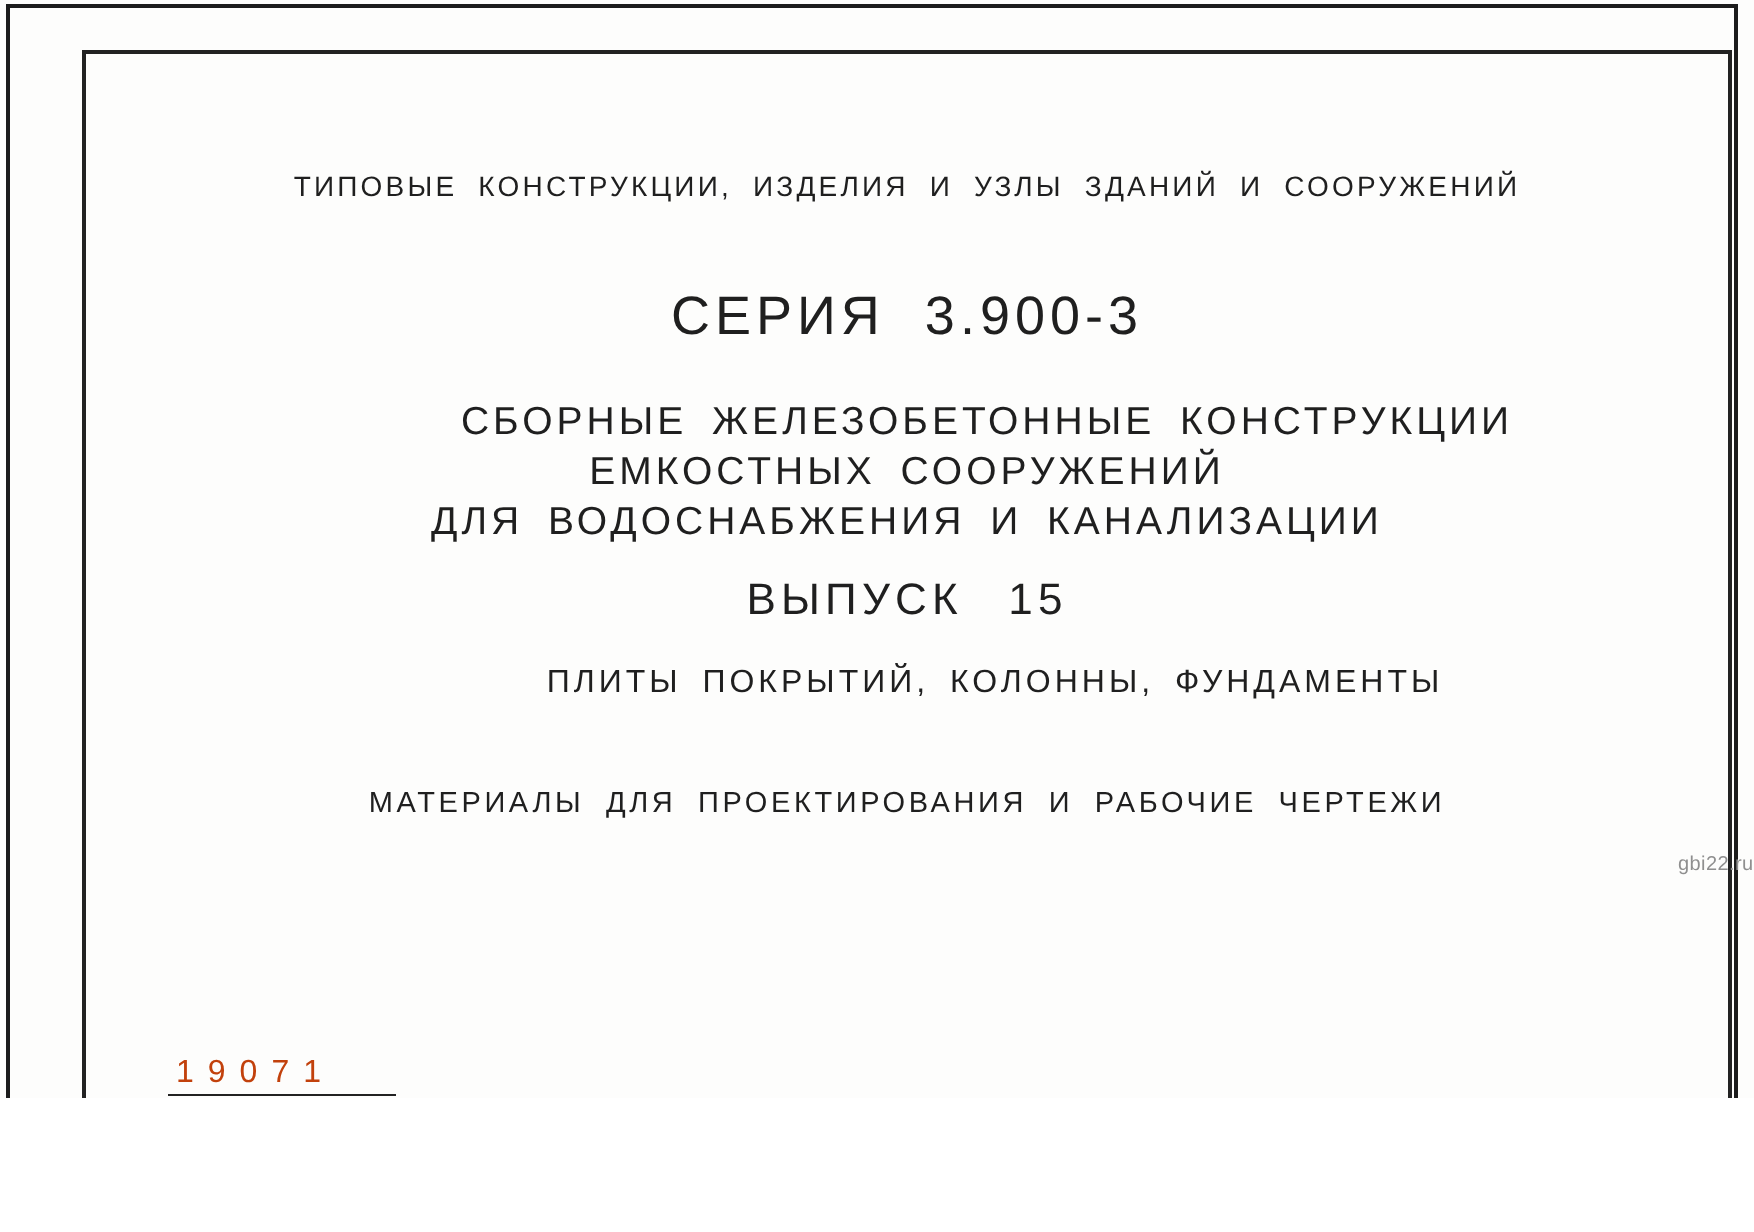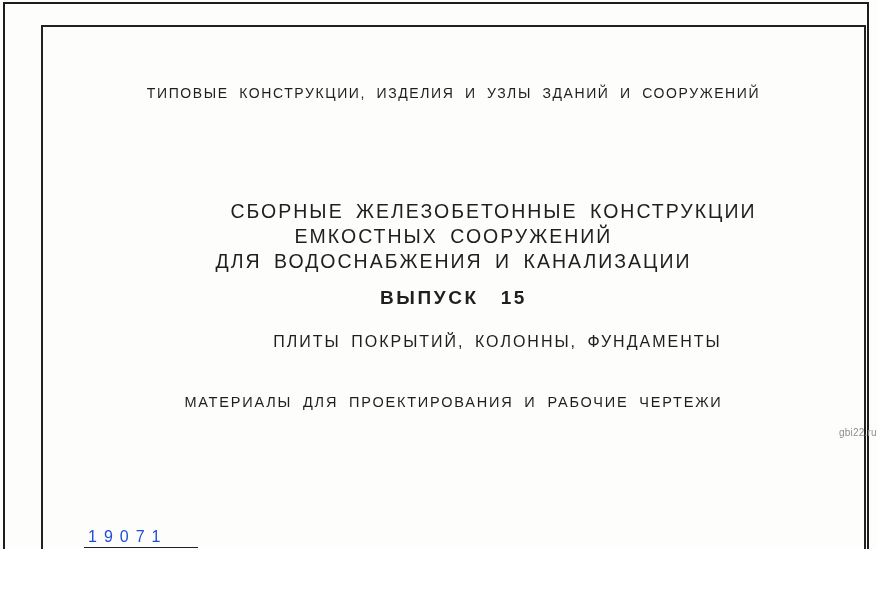--- a/index.html
+++ b/index.html
@@ -53,24 +53,23 @@
     font-size: 27px;
     letter-spacing: 2.5px;
     word-spacing: 10px;
   }
   .title-line { font-size: 19.5px; letter-spacing: 2px; word-spacing: 5px; }
   .title-1 { top: 201px; margin-left: 40px; }
   .title-2 { top: 226px; }
   .title-3 { top: 251px; }
   .issue-line {
     top: 288px;
-    font-size: 19px;
+    font-size: 22px;
     letter-spacing: 2.6px;
     word-spacing: 14px;
-    font-weight: bold;
   }
   .sub-line { font-size: 16px; letter-spacing: 2px; word-spacing: 4px; padding-left: 44px; }
   .sub-1 { top: 333px; }
   .sub-2 { top: 356px; }
   .materials-line {
     top: 395px;
     font-size: 14.5px;
     letter-spacing: 1.8px;
     word-spacing: 5px;
   }
@@ -82,21 +81,21 @@
     color: #8f8f8f;
     letter-spacing: 0.2px;
     z-index: 3;
   }
   .footer-code {
     position: absolute;
     left: 88px;
     top: 528px;
     font-size: 16px;
     letter-spacing: 7px;
-    color: #1d4ed8;
+    color: #c2410c;
   }
   .footer-rule {
     position: absolute;
     left: 84px;
     top: 547px;
     width: 114px;
     height: 0;
     border-top: 1.5px solid #222222;
   }
   .footer-price {
@@ -112,20 +111,21 @@
 </head>
 <body>
 
 <div class="page">
 
   <div class="outer-border"></div>
   <div class="inner-border"></div>
 
   <div class="txt header-line">ТИПОВЫЕ КОНСТРУКЦИИ, ИЗДЕЛИЯ И УЗЛЫ ЗДАНИЙ И СООРУЖЕНИЙ</div>
 
+  <div class="txt series-line">СЕРИЯ 3.900-3</div>
 
   <div class="txt title-line title-1">СБОРНЫЕ ЖЕЛЕЗОБЕТОННЫЕ КОНСТРУКЦИИ</div>
   <div class="txt title-line title-2">ЕМКОСТНЫХ СООРУЖЕНИЙ</div>
   <div class="txt title-line title-3">ДЛЯ ВОДОСНАБЖЕНИЯ И КАНАЛИЗАЦИИ</div>
 
   <div class="txt issue-line">ВЫПУСК 15</div>
 
   <div class="txt sub-line sub-1">ПЛИТЫ ПОКРЫТИЙ, КОЛОННЫ, ФУНДАМЕНТЫ</div>
 
   <div class="txt materials-line">МАТЕРИАЛЫ ДЛЯ ПРОЕКТИРОВАНИЯ И РАБОЧИЕ ЧЕРТЕЖИ</div>

